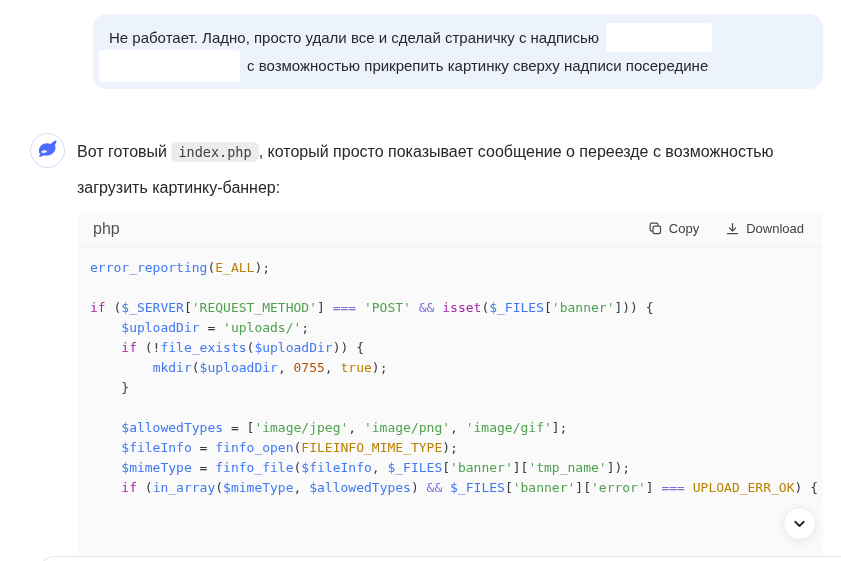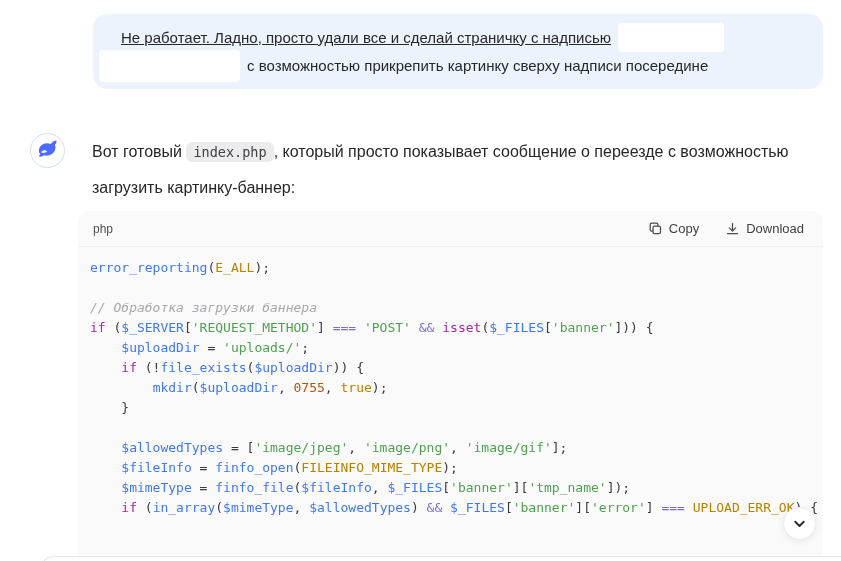--- a/index.html
+++ b/index.html
@@ -11,51 +11,51 @@
     color:#27272a;
     overflow:hidden;
   }
 
   
   .user-bubble {
     position:absolute; left:93px; top:14px; width:730px; height:75px;
     background:var(--bubble-bg); border-radius:14px;
   }
   .bubble-row { position:absolute; display:flex; align-items:center; font-size:15px; line-height:20px; color:#27272a; }
-  .bubble-row-1 { left:28px; top:9px; height:29px;text-decoration:underline; }
+  .bubble-row-1 { left:16px; top:9px; height:29px; }
   .bubble-row-2 { left:6px;  top:36px; height:32px; }
   .redact { background:#ffffff; border-radius:4px; flex:0 0 auto; }
   .redact-1 { width:106px; height:29px; margin-left:7px; }
   .redact-2 { width:141px; height:32px; margin-right:7px; }
 
   
   .avatar {
     position:absolute; left:30px; top:133px; width:35px; height:35px;
     border-radius:50%; border:1px solid #cfdff2; background:#ffffff;
     display:flex; align-items:center; justify-content:center;
   }
   .assistant-text {
-    position:absolute; left:92px; top:134px; width:716px;
+    position:absolute; left:77px; top:134px; width:716px;
     font-size:16px; line-height:35px; color:#27272a;
   }
   .inline-code {
     background:#ececec; border-radius:6px; padding:2px 7px;
     font-family:"DejaVu Sans Mono", monospace; font-size:13.5px; color:#3f3f46;
   }
 
   
   .code-block {
     position:absolute; left:78px; top:211px; width:745px; height:352px;
     background:#fafafa; border-radius:12px 12px 0 0; overflow:hidden;
   }
   .code-header {
     height:36px; display:flex; align-items:center; justify-content:space-between;
     padding:0 19px 0 15px; background:#fafafa; border-bottom:1px solid #f1f1f1;
   }
-  .lang-label { font-size:12px; color:#525252; }
+  .lang-label { font-size:16px; color:#525252; }
   .code-actions { display:flex; align-items:center; gap:26px; }
   .code-action-btn {
     display:flex; align-items:flex-end; gap:6px; border:none; background:transparent;
     font-family:"Liberation Sans", sans-serif; font-size:13px; color:#424242; cursor:pointer;
   }
   .code-body {
     padding:11px 12px;
     font-family:"DejaVu Sans Mono", monospace; font-size:13px; line-height:20px;
     color:#383a42;
   }
@@ -131,21 +131,20 @@
               <path d="M4 20h16"></path>
           </svg>
         </span>
         <span>Download</span>
       </button>
     </div>
   </div>
   <div class="code-body">
       <div class="code-line"><span class="tk-f">error_reporting</span><span class="tk-p">(</span><span class="tk-c">E_ALL</span><span class="tk-p">);</span></div>
       <div class="code-line">&nbsp;</div>
-      <div class="code-line"><span class="tk-cm">// Обработка загрузки баннера</span></div>
       <div class="code-line"><span class="tk-k">if</span><span class="tk-p"> (</span><span class="tk-f">$_SERVER</span><span class="tk-p">[</span><span class="tk-s">'REQUEST_METHOD'</span><span class="tk-p">] </span><span class="tk-o">===</span><span class="tk-p"> </span><span class="tk-s">'POST'</span><span class="tk-p"> </span><span class="tk-o">&amp;&amp;</span><span class="tk-p"> </span><span class="tk-k">isset</span><span class="tk-p">(</span><span class="tk-f">$_FILES</span><span class="tk-p">[</span><span class="tk-s">'banner'</span><span class="tk-p">])) {</span></div>
       <div class="code-line"><span class="tk-p">    </span><span class="tk-f">$uploadDir</span><span class="tk-p"> = </span><span class="tk-s">'uploads/'</span><span class="tk-p">;</span></div>
       <div class="code-line"><span class="tk-p">    </span><span class="tk-k">if</span><span class="tk-p"> (!</span><span class="tk-f">file_exists</span><span class="tk-p">(</span><span class="tk-f">$uploadDir</span><span class="tk-p">)) {</span></div>
       <div class="code-line"><span class="tk-p">        </span><span class="tk-f">mkdir</span><span class="tk-p">(</span><span class="tk-f">$uploadDir</span><span class="tk-p">, </span><span class="tk-n">0755</span><span class="tk-p">, </span><span class="tk-c">true</span><span class="tk-p">);</span></div>
       <div class="code-line"><span class="tk-p">    }</span></div>
       <div class="code-line">&nbsp;</div>
       <div class="code-line"><span class="tk-p">    </span><span class="tk-f">$allowedTypes</span><span class="tk-p"> = [</span><span class="tk-s">'image/jpeg'</span><span class="tk-p">, </span><span class="tk-s">'image/png'</span><span class="tk-p">, </span><span class="tk-s">'image/gif'</span><span class="tk-p">];</span></div>
       <div class="code-line"><span class="tk-p">    </span><span class="tk-f">$fileInfo</span><span class="tk-p"> = </span><span class="tk-f">finfo_open</span><span class="tk-p">(</span><span class="tk-c">FILEINFO_MIME_TYPE</span><span class="tk-p">);</span></div>
       <div class="code-line"><span class="tk-p">    </span><span class="tk-f">$mimeType</span><span class="tk-p"> = </span><span class="tk-f">finfo_file</span><span class="tk-p">(</span><span class="tk-f">$fileInfo</span><span class="tk-p">, </span><span class="tk-f">$_FILES</span><span class="tk-p">[</span><span class="tk-s">'banner'</span><span class="tk-p">][</span><span class="tk-s">'tmp_name'</span><span class="tk-p">]);</span></div>
       <div class="code-line"><span class="tk-p">    </span><span class="tk-k">if</span><span class="tk-p"> (</span><span class="tk-f">in_array</span><span class="tk-p">(</span><span class="tk-f">$mimeType</span><span class="tk-p">, </span><span class="tk-f">$allowedTypes</span><span class="tk-p">) </span><span class="tk-o">&amp;&amp;</span><span class="tk-p"> </span><span class="tk-f">$_FILES</span><span class="tk-p">[</span><span class="tk-s">'banner'</span><span class="tk-p">][</span><span class="tk-s">'error'</span><span class="tk-p">] </span><span class="tk-o">===</span><span class="tk-p"> </span><span class="tk-c">UPLOAD_ERR_OK</span><span class="tk-p">) {</span></div>

